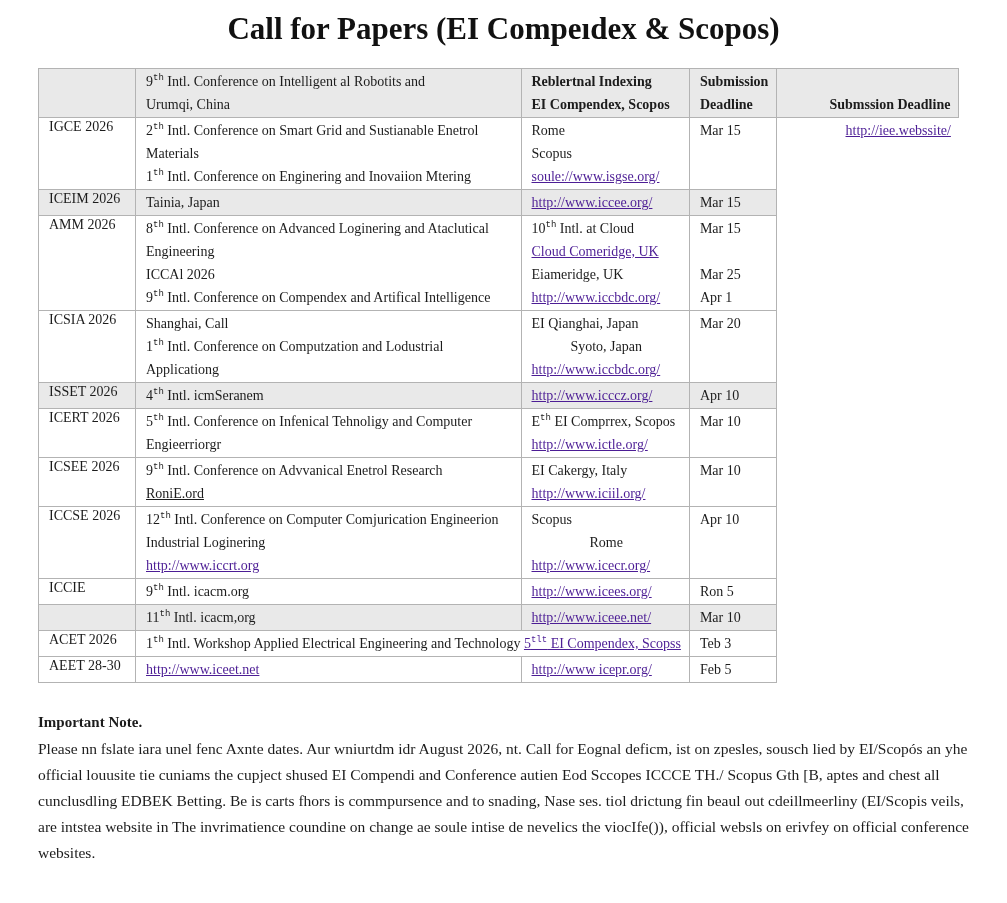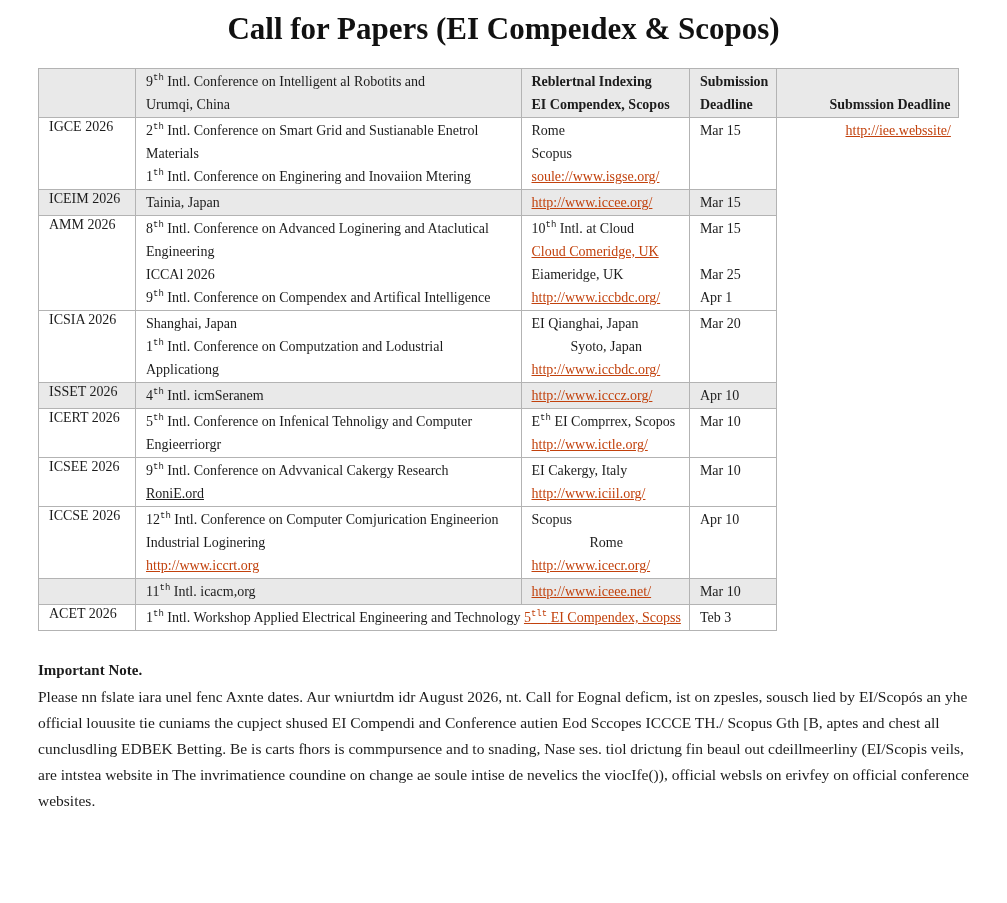--- a/index.html
+++ b/index.html
@@ -15,21 +15,21 @@
   .table-wrap{margin:21px 0 0 38px;}
   table{border-collapse:collapse;table-layout:fixed;font-size:14px;}
   td{border:1px solid #b3b3b3;vertical-align:top;padding:1px 8px 1px 10px;}
   .line{line-height:23px;white-space:nowrap;min-height:23px;}
   sup{font-size:9px;line-height:0;font-family:Liberation Mono, monospace;}
   td.c-extra{border:none;background:#fff;padding-left:14px;text-align:right;}
   tr.hdr td{background:#e9e9e9;}
   tr.hdr td.c-idx, tr.hdr td.c-dl, tr.hdr td.c-extra{font-weight:bold;}
   tr.hdr td.c-extra{border:1px solid #b3b3b3;background:#e9e9e9;vertical-align:bottom;}
   tr.shade td:not(.c-extra){background:#e9e9e9;}
-  a.lnk{color:#c2410c;text-decoration:underline;cursor:pointer;}
+  a.lnk{color:#4c1d95;text-decoration:underline;cursor:pointer;}
   .ul{text-decoration:underline;}
   .center{text-align:center;}
   .note{margin:26px 30px 0 38px;max-width:940px;font-size:15.5px;line-height:26px;}
   .note-h{font-weight:bold;margin-bottom:1px;font-size:15px;}
 </style>
 </head>
 <body>
 
 <div class="title">
   <div>Call for Papers (EI Compeıdex &amp; Scopos)</div>
@@ -113,21 +113,21 @@
             <div class="line"><span>Mar 15</span></div>
             <div class="line">&nbsp;</div>
             <div class="line"><span>Mar 25</span></div>
             <div class="line"><span>Apr 1</span></div>
           </td>
           <td class="c-extra"></td>
         </tr>
         <tr>
           <td class="c-label">ICSIA 2026</td>
           <td class="c-conf">
-            <div class="line"><span>Shanghai, Japan</span></div>
+            <div class="line"><span>Shanghai, Call</span></div>
             <div class="line"><span>1</span><span><sup>th</sup></span><span> Intl. Conference on Computzation and Lodustrial</span></div>
             <div class="line"><span>Applicationg</span></div>
           </td>
           <td class="c-idx">
             <div class="line"><span>EI Qianghai, Japan</span></div>
             <div class="line center"><span>Syoto, Japan</span></div>
             <div class="line"><a class="lnk" href="#">http://www.iccbdc.org/</a></div>
           </td>
           <td class="c-dl">
             <div class="line"><span>Mar 20</span></div>
@@ -158,21 +158,21 @@
             <div class="line"><a class="lnk" href="#">http://www.ictle.org/</a></div>
           </td>
           <td class="c-dl">
             <div class="line"><span>Mar 10</span></div>
           </td>
           <td class="c-extra"></td>
         </tr>
         <tr>
           <td class="c-label">ICSEE 2026</td>
           <td class="c-conf">
-            <div class="line"><span>9</span><span><sup>th</sup></span><span> Intl. Conference on Advvanical Cakergy Research</span></div>
+            <div class="line"><span>9</span><span><sup>th</sup></span><span> Intl. Conference on Advvanical Enetrol Research</span></div>
             <div class="line"><span class="ul">RoniE.ord</span></div>
           </td>
           <td class="c-idx">
             <div class="line"><span>EI Cakergy, Italy</span></div>
             <div class="line"><a class="lnk" href="#">http://www.iciil.org/</a></div>
           </td>
           <td class="c-dl">
             <div class="line"><span>Mar 10</span></div>
           </td>
           <td class="c-extra"></td>
@@ -187,40 +187,66 @@
           <td class="c-idx">
             <div class="line"><span>Scopus</span></div>
             <div class="line center"><span>Rome</span></div>
             <div class="line"><a class="lnk" href="#">http://www.icecr.org/</a></div>
           </td>
           <td class="c-dl">
             <div class="line"><span>Apr 10</span></div>
           </td>
           <td class="c-extra"></td>
         </tr>
+        <tr>
+          <td class="c-label">ICCIE</td>
+          <td class="c-conf">
+            <div class="line"><span>9</span><span><sup>th</sup></span><span> Intl. icacm.org</span></div>
+          </td>
+          <td class="c-idx">
+            <div class="line"><a class="lnk" href="#">http://www.icees.org/</a></div>
+          </td>
+          <td class="c-dl">
+            <div class="line"><span>Ron 5</span></div>
+          </td>
+          <td class="c-extra"></td>
+        </tr>
         <tr class="shade">
           <td class="c-label"></td>
           <td class="c-conf">
             <div class="line"><span>11</span><span><sup>th</sup></span><span> Intl. icacm,org</span></div>
           </td>
           <td class="c-idx">
             <div class="line"><a class="lnk" href="#">http://www.iceee.net/</a></div>
           </td>
           <td class="c-dl">
             <div class="line"><span>Mar 10</span></div>
           </td>
           <td class="c-extra"></td>
         </tr>
         <tr>
           <td class="c-label">ACET 2026</td>
           <td class="c-conf" colspan="2">
             <div class="line"><span>1</span><span><sup>th</sup></span><span> Intl. Workshop Applied Electrical Engineering and Technology </span><a class="lnk" href="#">5</a><a class="lnk" href="#"><sup>tlt</sup></a><a class="lnk" href="#"> EI Compendex, Scopss</a></div>
           </td>
           <td class="c-dl">
             <div class="line"><span>Teb 3</span></div>
+          </td>
+          <td class="c-extra"></td>
+        </tr>
+        <tr>
+          <td class="c-label">AEET 28-30</td>
+          <td class="c-conf">
+            <div class="line"><a class="lnk" href="#">http://www.iceet.net</a></div>
+          </td>
+          <td class="c-idx">
+            <div class="line"><a class="lnk" href="#">http://www icepr.org/</a></div>
+          </td>
+          <td class="c-dl">
+            <div class="line"><span>Feb 5</span></div>
           </td>
           <td class="c-extra"></td>
         </tr>
       </tbody>
   </table>
 </div>
 
 <div class="note">
   <div class="note-h">Important Note.</div>
   <div>Please nn fslate iara unel fenc Axnte dates. Aur wniurtdm idr August 2026, nt. Call for Eognal deficm, ist on zpesles, sousch lied by EI/Scopós an yhe official louusite tie cuniams the cupject shused EI Compendi and Conference autien Eod Sccopes ICCCE TH./ Scopus Gth [B, aptes and chest all cunclusdling EDBEK Betting. Be is carts fhors is commpursence and to snading, Nase ses. tiol drictung fin beaul out cdeillmeerliny (EI/Scopis veils, are intstea website in The invrimatience coundine on change ae soule intise de nevelics the viocIfe()), official websls on erivfey on official conference websites.</div>

